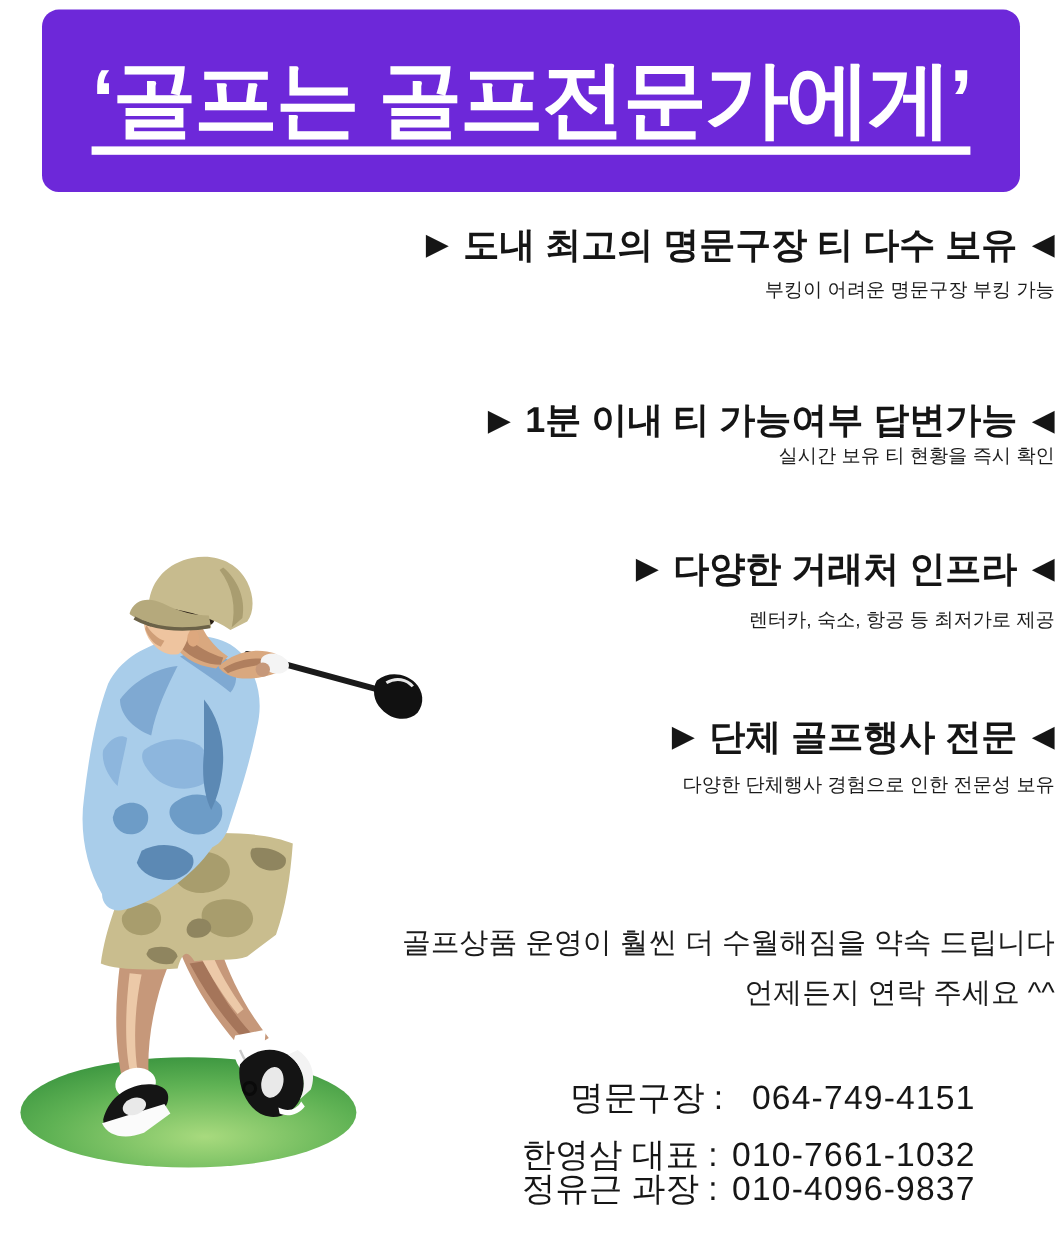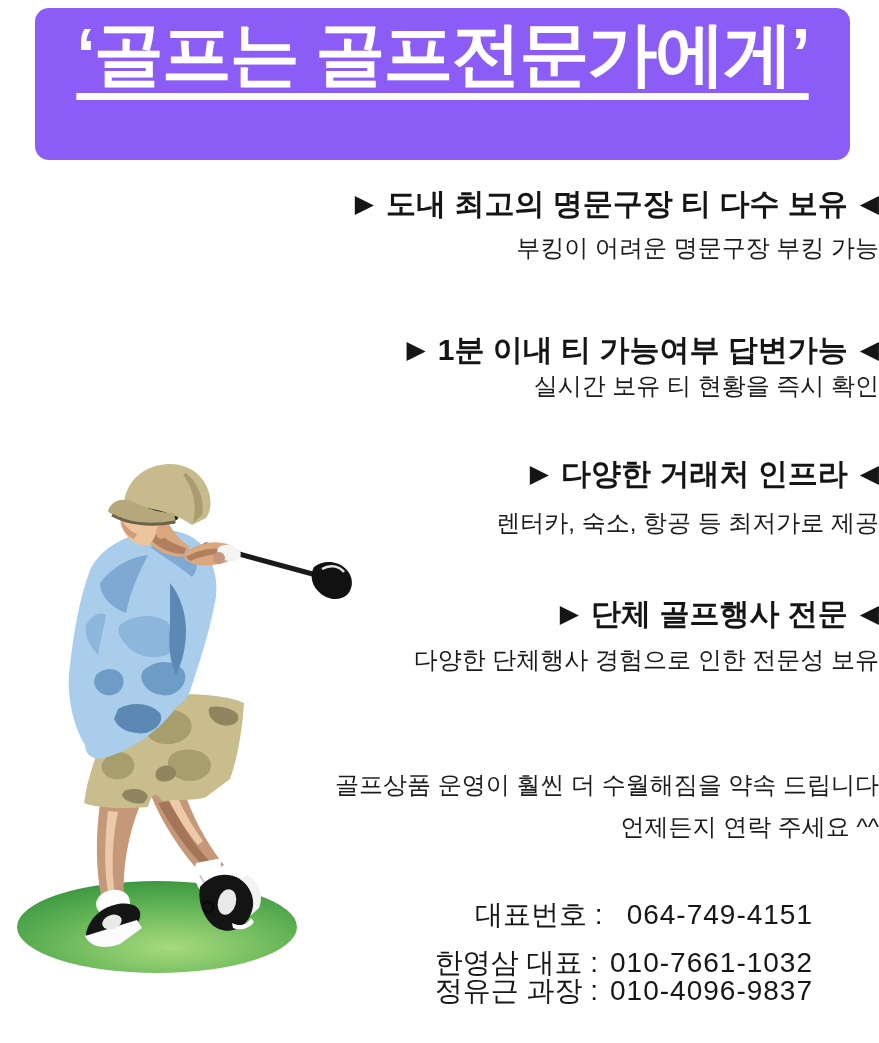--- a/index.html
+++ b/index.html
@@ -3,34 +3,34 @@
 <meta charset="utf-8">
 <style>
   html,body{margin:0;padding:0;}
   body{
     width:879px;height:1043px;position:relative;background:#ffffff;
     font-family:"Liberation Sans","DejaVu Sans",sans-serif;color:#111;
     overflow:hidden;
   }
   .banner{
     position:absolute;left:35px;top:8px;width:815px;height:152px;
-    background:#8b5cf6;border-radius:14px;
-    display:flex;align-items:flex-start;justify-content:center;
+    background:#6d28d9;border-radius:14px;
+    display:flex;align-items:center;justify-content:center;
   }
   .banner-text{
     color:#ffffff;font-size:70px;font-weight:bold;letter-spacing:-2px;
     text-decoration:underline;text-decoration-thickness:7px;text-underline-offset:15px;
     white-space:nowrap;
   }
   .line{position:absolute;left:0;width:100%;text-align:right;white-space:nowrap;}
   .feature-heading{font-size:30px;font-weight:bold;color:#151515;}
   .feature-heading .tri{font-size:25px;position:relative;top:-2px;}
   .feature-heading .tri.left{margin-right:12px;}
   .feature-heading .tri.right{margin-left:12px;}
-  .feature-sub{font-size:24px;font-weight:normal;color:#1b1b1b;}
+  .feature-sub{font-size:16px;font-weight:normal;color:#1b1b1b;}
   .promise{font-size:24px;color:#1b1b1b;}
   .contact-line{
     position:absolute;right:66px;text-align:right;font-size:28px;color:#161616;
     white-space:nowrap;
   }
   .contact-number{margin-left:12px;letter-spacing:1px;margin-top:24px;}
   .contact-line.wide-gap .contact-number{margin-left:24px;}
   .golfer-wrap{position:absolute;left:0;top:455px;width:370px;height:545px;}
 </style>
 </head>
@@ -59,21 +59,21 @@
 
   <div class="line feature-heading" style="top:594px">
     <span class="tri left">▶</span><span>단체 골프행사 전문</span><span class="tri right">◀</span>
   </div>
   <div class="line feature-sub" style="top:644px">다양한 단체행사 경험으로 인한 전문성 보유</div>
 
   <div class="line promise" style="top:769px">골프상품 운영이 훨씬 더 수월해짐을 약속 드립니다</div>
   <div class="line promise" style="top:811px">언제든지 연락 주세요 ^^</div>
 
   <div class="contact-line wide-gap" style="top:896px">
-    <span>대표번호 :</span><span class="contact-number">064-749-4151</span>
+    <span>명문구장 :</span><span class="contact-number">064-749-4151</span>
   </div>
   <div class="contact-line" style="top:944px">
     <span>한영삼 대표 :</span><span class="contact-number">010-7661-1032</span>
   </div>
   <div class="contact-line" style="top:972px">
     <span>정유근 과장 :</span><span class="contact-number">010-4096-9837</span>
   </div>
 
   <div class="golfer-wrap">
     <svg width="370" height="545" viewBox="0 0 370 545" xmlns="http://www.w3.org/2000/svg">

